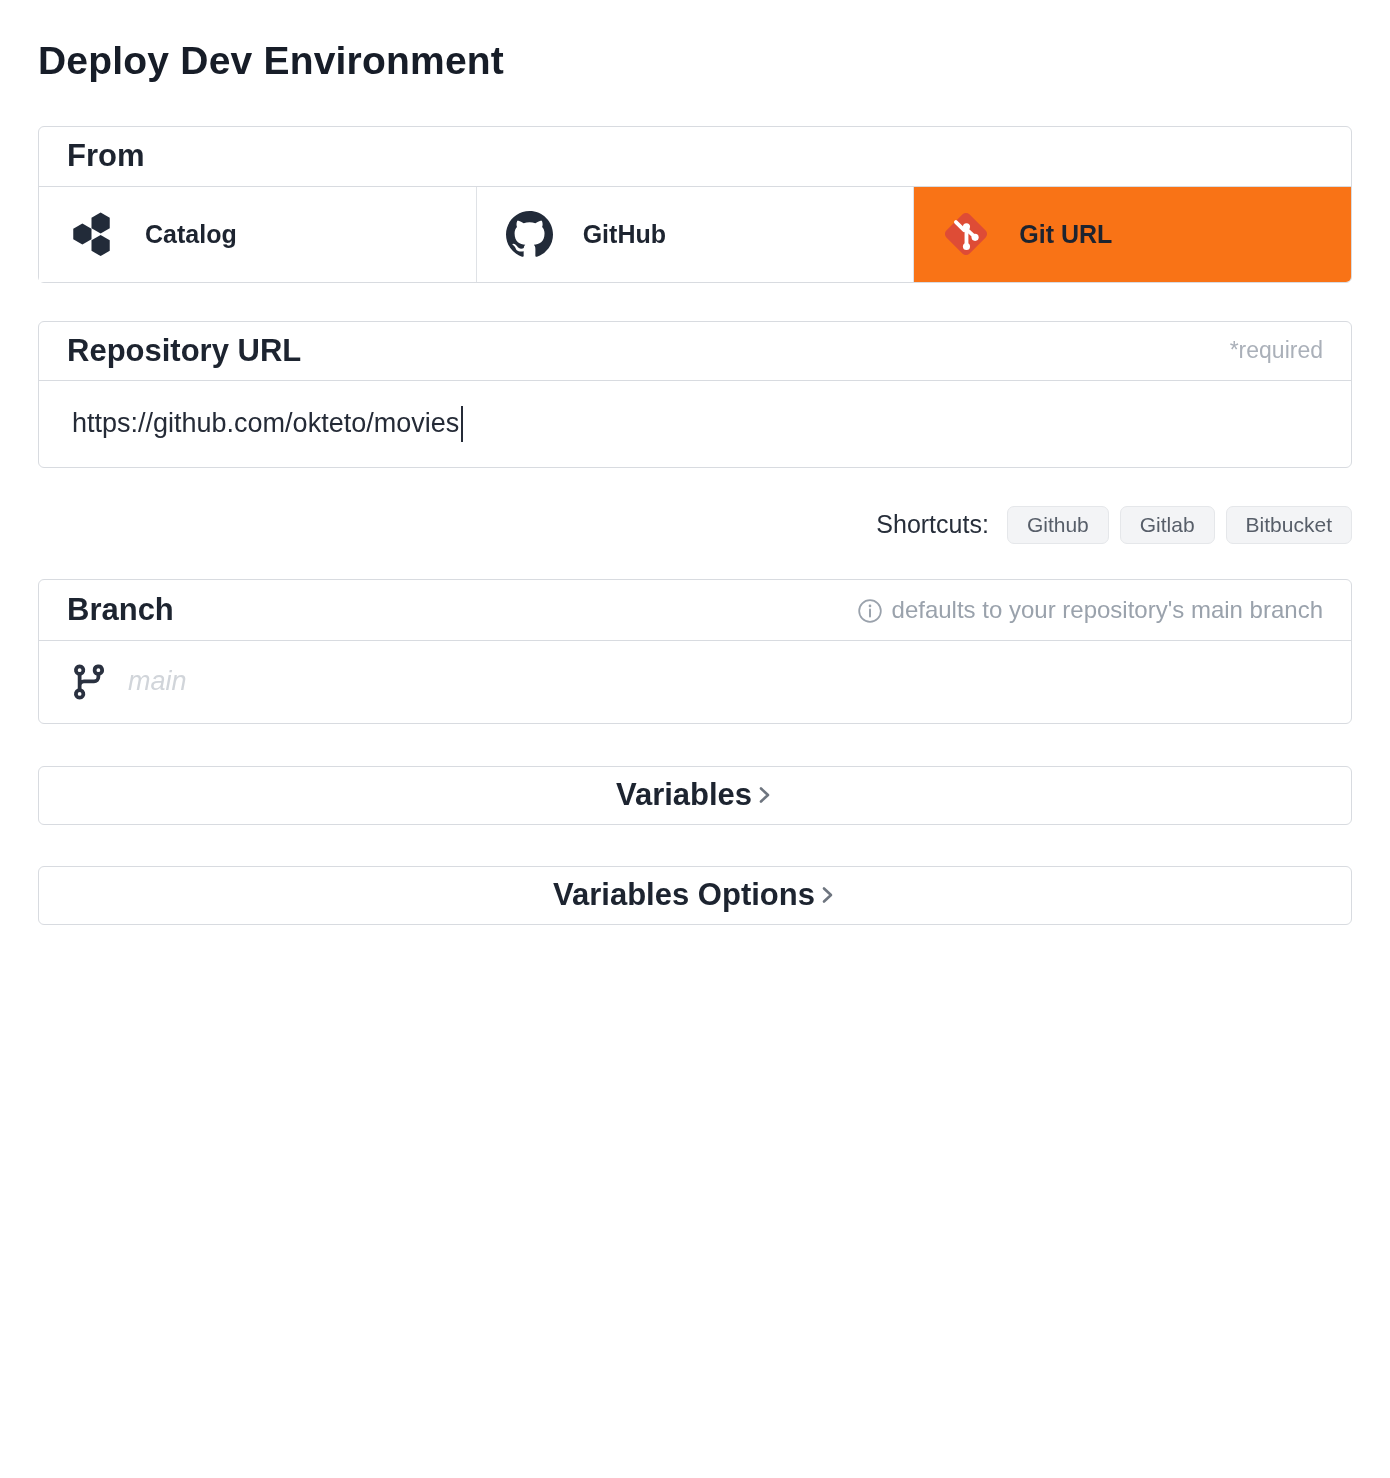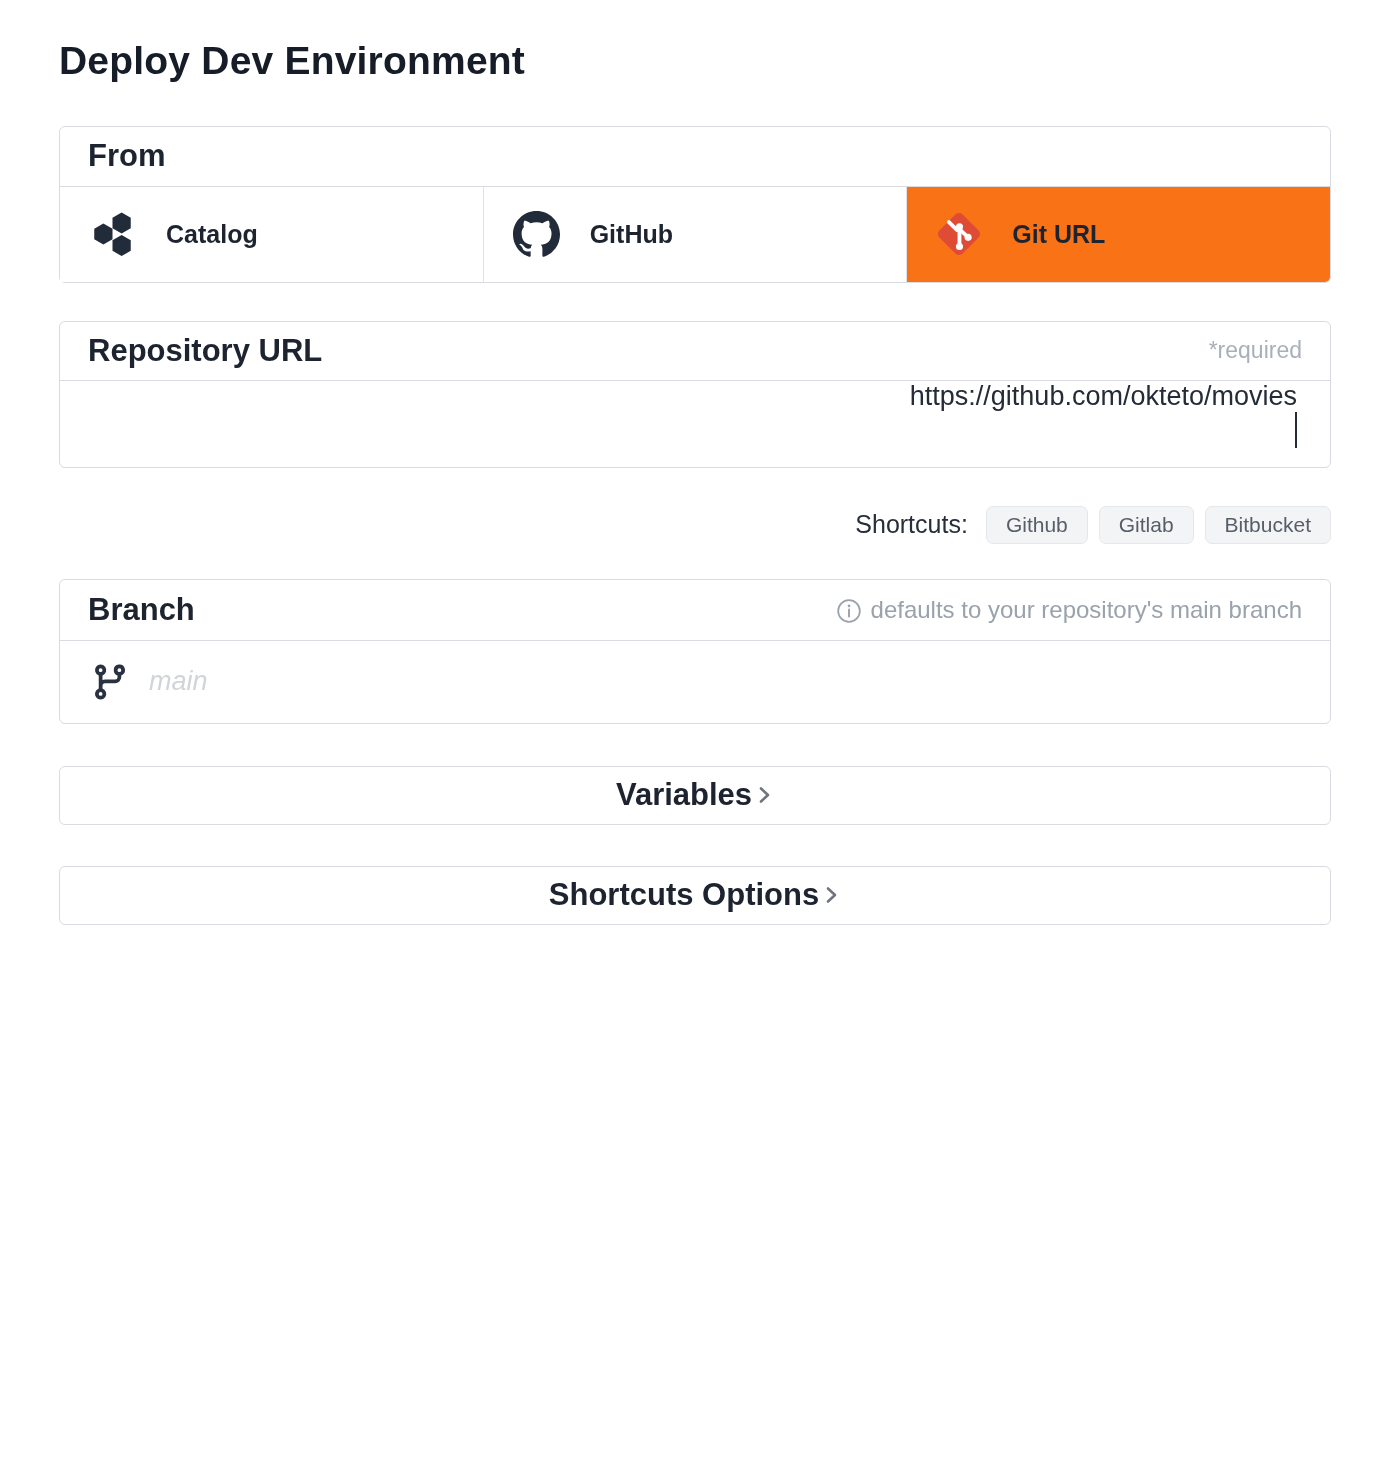--- a/index.html
+++ b/index.html
@@ -1,18 +1,18 @@
 <!DOCTYPE html>
 <html><head>
 <meta charset="utf-8">
 <style>
   * { box-sizing: border-box; margin: 0; padding: 0; }
   html, body { width: 1390px; height: 1478px; background: #ffffff; overflow: hidden; }
   body { font-family: "Liberation Sans", sans-serif; color: #1e2531; }
-  .container { padding: 0 59px; }
+  .container { padding: 0 38px; }
 
   .page-title {
     margin-top: 38px;
     font-size: 39px;
     font-weight: bold;
     color: #171d28;
     letter-spacing: 0.2px;
     line-height: 1.2;
   }
 
@@ -54,26 +54,25 @@
   .tab-label { font-size: 25px; font-weight: bold; color: #1d2430; }
   .tab-icon { display: flex; align-items: center; }
 
   
   .repo-panel { margin-top: 38px; }
   .repo-panel .panel-header { height: 59px; }
   .required-hint { font-size: 23px; color: #aab0b9; }
   .input-row {
     height: 86px;
     display: flex;
-    align-items: flex-end;
+    align-items: center;
     padding: 0 33px;
     font-size: 27px;
     color: #252b37;
     cursor: text;
-    flex-direction: column;
   }
   .caret {
     display: inline-block;
     width: 2px;
     height: 36px;
     background: #252b37;
     margin-left: 2px;
   }
 
   
@@ -261,20 +260,20 @@
   </div>
 
   <div class="panel collapsible variables">
     <span class="header-label">Variables</span>
     <svg width="24" height="24" viewBox="0 0 24 24" aria-hidden="true">
       <polyline points="9,5.5 16,12 9,18.5" fill="none" stroke="#6e757f" stroke-width="2.6" stroke-linecap="round" stroke-linejoin="round"></polyline>
     </svg>
   </div>
 
   <div class="panel collapsible advanced">
-    <span class="header-label">Shortcuts Options</span>
+    <span class="header-label">Variables Options</span>
     <svg width="24" height="24" viewBox="0 0 24 24" aria-hidden="true">
       <polyline points="9,5.5 16,12 9,18.5" fill="none" stroke="#6e757f" stroke-width="2.6" stroke-linecap="round" stroke-linejoin="round"></polyline>
     </svg>
   </div>
 
 
 </div>
 
 </body></html>

